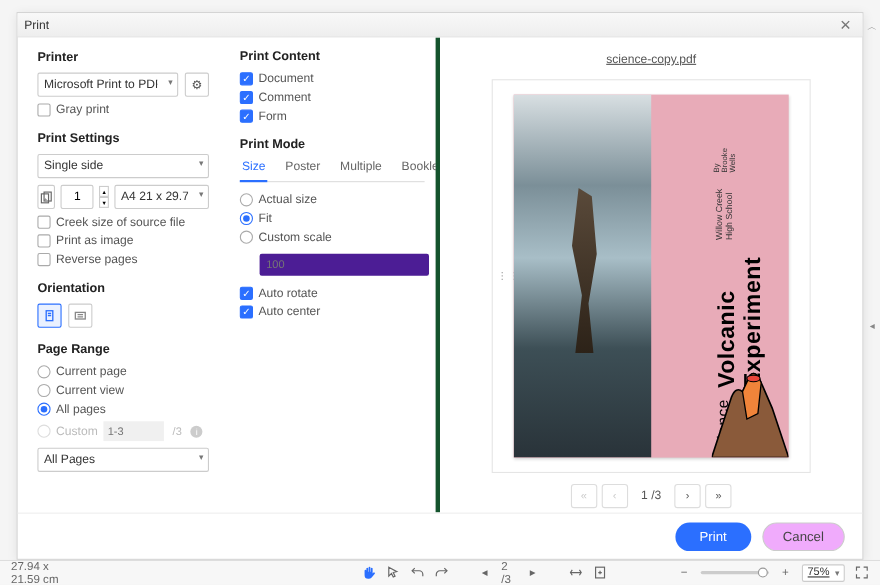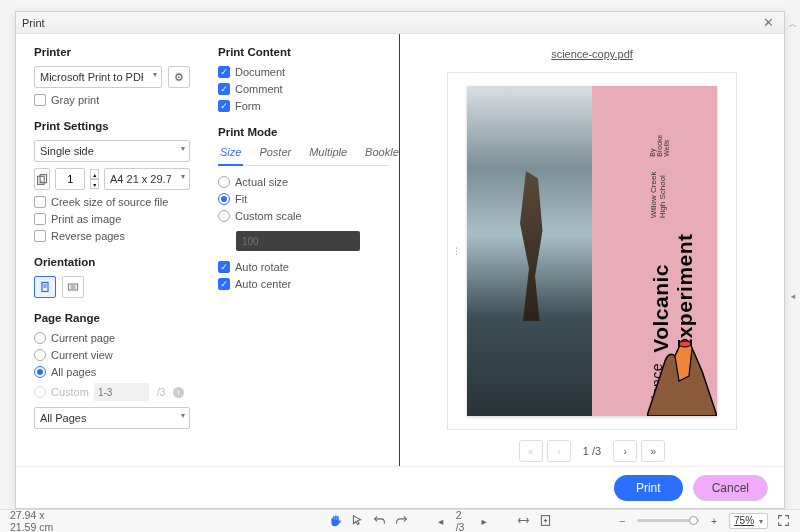--- a/index.html
+++ b/index.html
@@ -3,21 +3,21 @@
 <meta charset="utf-8">
 <style>
   * { box-sizing: border-box; margin: 0; padding: 0; font-family: -apple-system, BlinkMacSystemFont, "Segoe UI", Arial, sans-serif; }
   body { background: #f5f5f5; width: 800px; height: 532px; overflow: hidden; position: relative; }
   .dialog { position: absolute; top: 11px; left: 15px; width: 770px; height: 498px; background: #fff; border: 1px solid #d0d0d0; box-shadow: 0 2px 10px rgba(0,0,0,0.1); display: flex; flex-direction: column; }
   .titlebar { height: 22px; background: linear-gradient(#f8f8f8,#eeeeee); border-bottom: 1px solid #e0e0e0; display: flex; align-items: center; padding: 0 6px; font-size: 11px; color: #333; }
   .titlebar .close { margin-left: auto; cursor: pointer; color: #777; font-size: 13px; line-height: 1; padding: 2px 4px; }
   .content { flex: 1; display: flex; overflow: hidden; }
   .col { padding: 12px 10px 6px 18px; overflow-y: auto; }
   .col1 { width: 184px; }
-  .col2 { width: 200px; border-right: 1px solid #14532d; }
+  .col2 { width: 200px; border-right: 4px solid #14532d; }
   .col3 { flex: 1; display: flex; flex-direction: column; align-items: center; padding: 14px 10px 4px 10px; }
   h4 { font-size: 11.5px; font-weight: 600; color: #222; margin-bottom: 8px; }
   .sel-row { display: flex; gap: 6px; margin-bottom: 6px; }
   select, .sel { font-size: 11px; height: 22px; border: 1px solid #ccc; border-radius: 2px; background: #fff; padding: 0 18px 0 5px; color: #333; appearance: none; position: relative; }
   .sel-wrap { position: relative; display: inline-block; }
   .sel-wrap::after { content: "▾"; position: absolute; right: 5px; top: 4px; font-size: 8px; color: #777; pointer-events: none; }
   .gear { width: 22px; height: 22px; border: 1px solid #ccc; border-radius: 2px; display: flex; align-items: center; justify-content: center; font-size: 11px; color: #555; cursor: pointer; }
   .chk { display: flex; align-items: center; gap: 5px; font-size: 11px; color: #555; margin-bottom: 5px; cursor: pointer; }
   .chkbox { width: 12px; height: 12px; border: 1px solid #aaa; border-radius: 2px; display: inline-flex; align-items: center; justify-content: center; background: #fff; }
   .chkbox.checked { background: #2b6fff; border-color: #2b6fff; }
@@ -35,24 +35,24 @@
   .orient-btn svg { width: 12px; height: 12px; }
   .radio { display: flex; align-items: center; gap: 5px; font-size: 11px; color: #555; margin-bottom: 5px; cursor: pointer; }
   .rbox { width: 12px; height: 12px; border: 1.2px solid #aaa; border-radius: 50%; display: inline-flex; align-items: center; justify-content: center; }
   .rbox.checked { border-color: #2b6fff; }
   .rbox.checked::after { content: ""; width: 6px; height: 6px; background: #2b6fff; border-radius: 50%; }
   .radio.disabled { color: #bbb; }
   .radio.disabled .rbox { border-color: #ddd; }
   .custom-input { width: 55px; height: 18px; border: none; background: #f0f0f0; font-size: 10px; padding: 0 4px; color: #bbb; }
   .page-total { font-size: 10px; color: #bbb; margin-left: 3px; }
   .info { width: 11px; height: 11px; border-radius: 50%; background: #ccc; color: #fff; font-size: 8px; display: inline-flex; align-items: center; justify-content: center; margin-left: 3px; }
-  .tabs { display: flex; gap: 14px; border-bottom: 1px solid #ddd; margin-bottom: 10px; font-style: italic; }
+  .tabs { display: flex; gap: 14px; border-bottom: 1px solid #ddd; margin-bottom: 10px; }
   .tab { font-size: 11px; color: #666; padding: 0 2px 6px 2px; cursor: pointer; }
   .tab.active { color: #2b6fff; border-bottom: 2px solid #2b6fff; margin-bottom: -1px; }
-  .scale-input { width: 124px; height: 20px; background: #404040; border: none; font-size: 10px; color: #bbb; padding: 0 6px; margin: 4px 0 10px 18px; border-radius: 2px; }
+  .scale-input { width: 154px; height: 20px; background: #4c1d95; border: none; font-size: 10px; color: #bbb; padding: 0 6px; margin: 4px 0 10px 18px; border-radius: 2px; }
   .filename { font-size: 11px; color: #555; margin-bottom: 12px; text-decoration: underline; }
   .preview { width: 290px; height: 360px; background: #fff; border: 1px solid #e5e5e5; display: flex; align-items: center; justify-content: center; position: relative; }
   .page { width: 250px; height: 330px; background: #e8abb8; position: relative; overflow: hidden; box-shadow: 0 1px 3px rgba(0,0,0,0.2); }
   .photo { position: absolute; left: 0; top: 0; width: 125px; height: 100%; background: linear-gradient(180deg,#d8dfe2 0%, #7b8f98 25%, #a8bec7 45%, #3d4f56 70%, #293339 100%);}
   .photo::after { content:""; position:absolute; left:50px; top:85px; width:30px; height:150px; background: linear-gradient(180deg,#5a4a3a,#2c2218); clip-path: polygon(30% 0, 70% 5%, 85% 40%, 60% 70%, 75% 100%, 20% 100%, 40% 65%, 10% 35%); }
   .volcano { position:absolute; right:0; bottom:0; width:70px; height:90px; }
   .overlay-text { position:absolute; right:20px; top:40px; transform-origin: right top; writing-mode: vertical-rl; text-orientation: mixed; display:flex; gap:6px; align-items:flex-end; }
   .t1 { font-size: 14px; font-weight:400; color:#000; letter-spacing: 0.5px; transform: rotate(180deg);}
   .t2 { font-size: 21px; font-weight:800; color:#000; letter-spacing: 0.5px; transform: rotate(180deg);}
   .t3 { font-size: 8px; color:#333; transform: rotate(180deg);}

